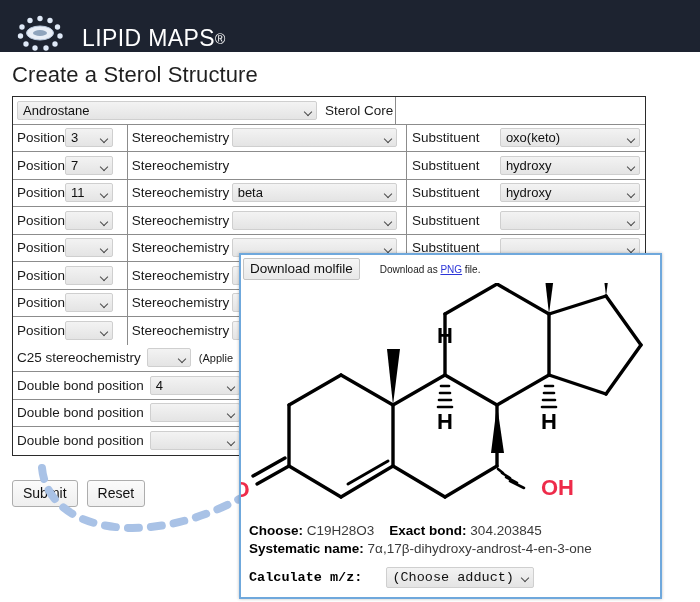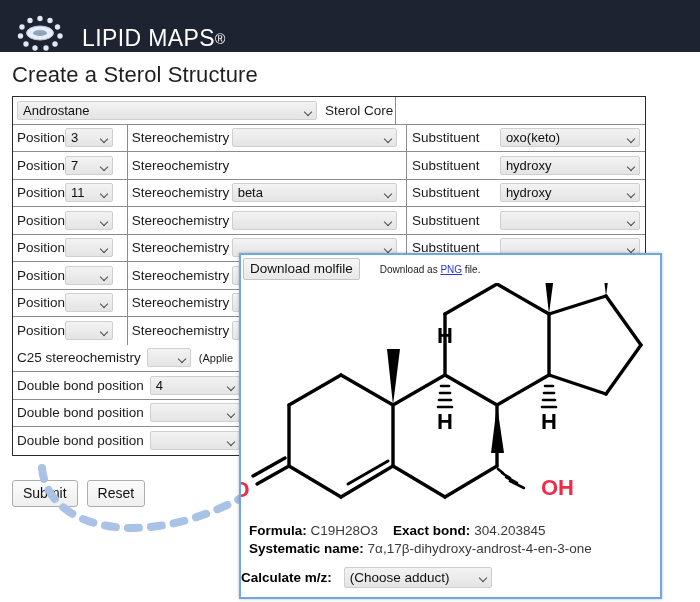--- a/index.html
+++ b/index.html
@@ -137,22 +137,22 @@
 
   .struct{position:absolute;left:0;top:28px;width:454px;height:250px;}
 
   .info{
     position:absolute;left:8px;top:267px;width:440px;
     font-size:13.5px;color:#1a1a1a;line-height:18px;
   }
   .info b{color:#000;}
   .info .val{color:#3a3a3a;margin-top:12px;}
   .mz-row{
-    position:absolute;left:0;top:312px;
-    display:flex;align-items:center;gap:12px;
+    position:absolute;left:8px;top:312px;
+    display:flex;align-items:center;gap:24px;font-family:Liberation Mono, monospace;
   }
   .mz-row b{font-size:13.5px;color:#000;}
   .sel-adduct{width:148px;height:21px;font-size:13.5px;}
 </style>
 </head>
 <body>
 
 <div class="topbar">
   <div class="logo-wrap">
     <svg class="logo-ring" viewBox="0 0 52 38">
@@ -480,21 +480,21 @@
       <text x="300" y="212" fill="#ee2b4a">OH</text>
       <text x="352" y="-42" fill="#ee2b4a">OH</text>
       <text x="204" y="60" fill="#000" text-anchor="middle">H</text>
       <text x="204" y="146" fill="#000" text-anchor="middle">H</text>
       <text x="308" y="146" fill="#000" text-anchor="middle">H</text>
     </g>
   </svg>
 
   <div class="info">
     <div>
-      <b>Formula:</b>
+      <b>Choose:</b>
       <span class="val">C19H28O3</span>
       &nbsp;&nbsp;
       <b>Exact bond:</b>
       <span class="val">304.203845</span>
     </div>
     <div>
       <b>Systematic name:</b>
       <span class="val">7α,17β-dihydroxy-androst-4-en-3-one</span>
     </div>
   </div>

